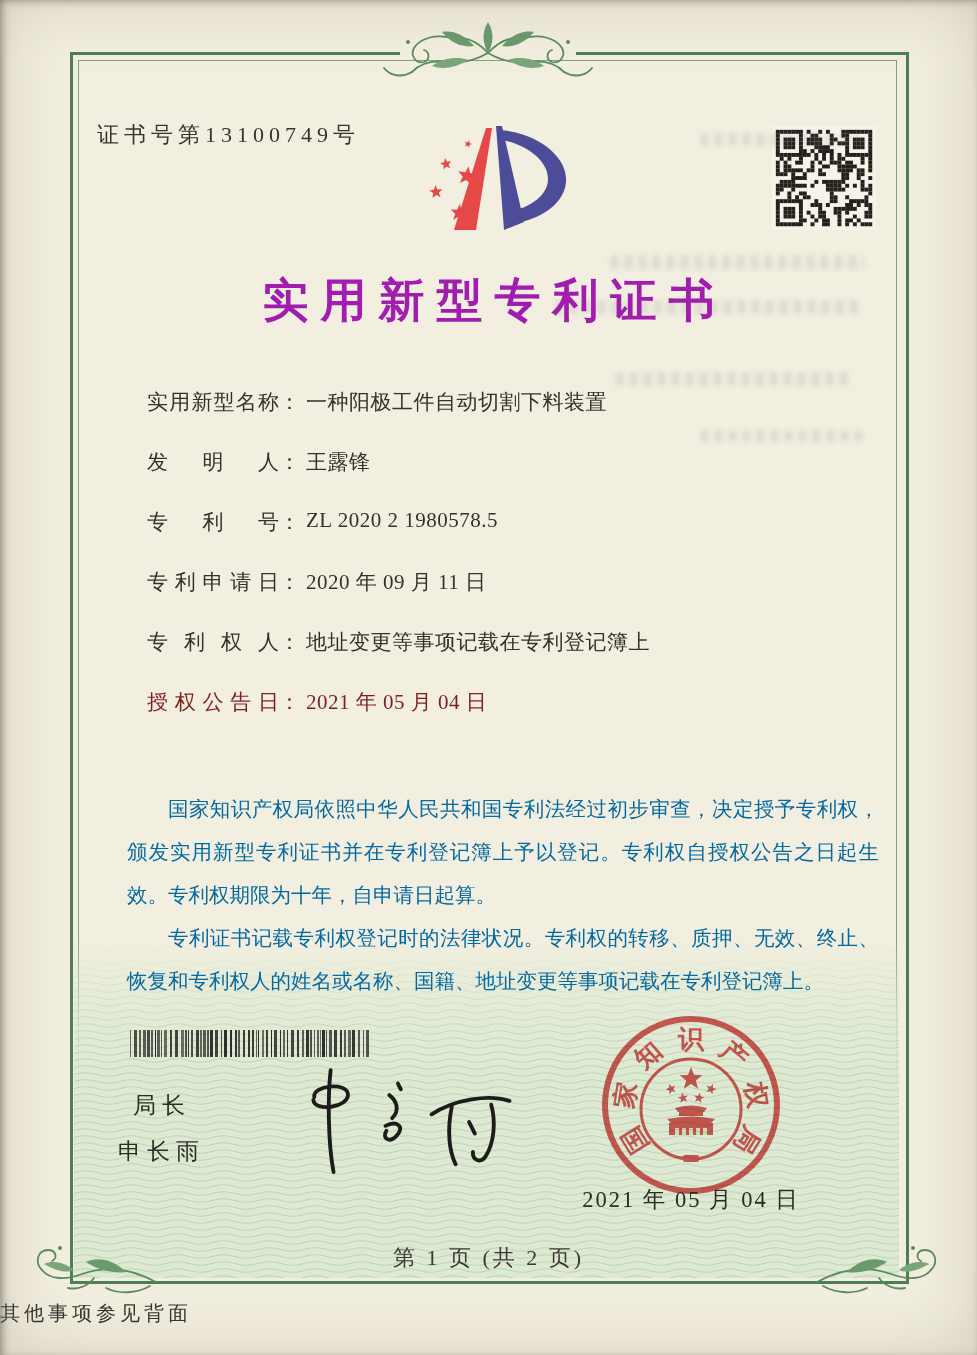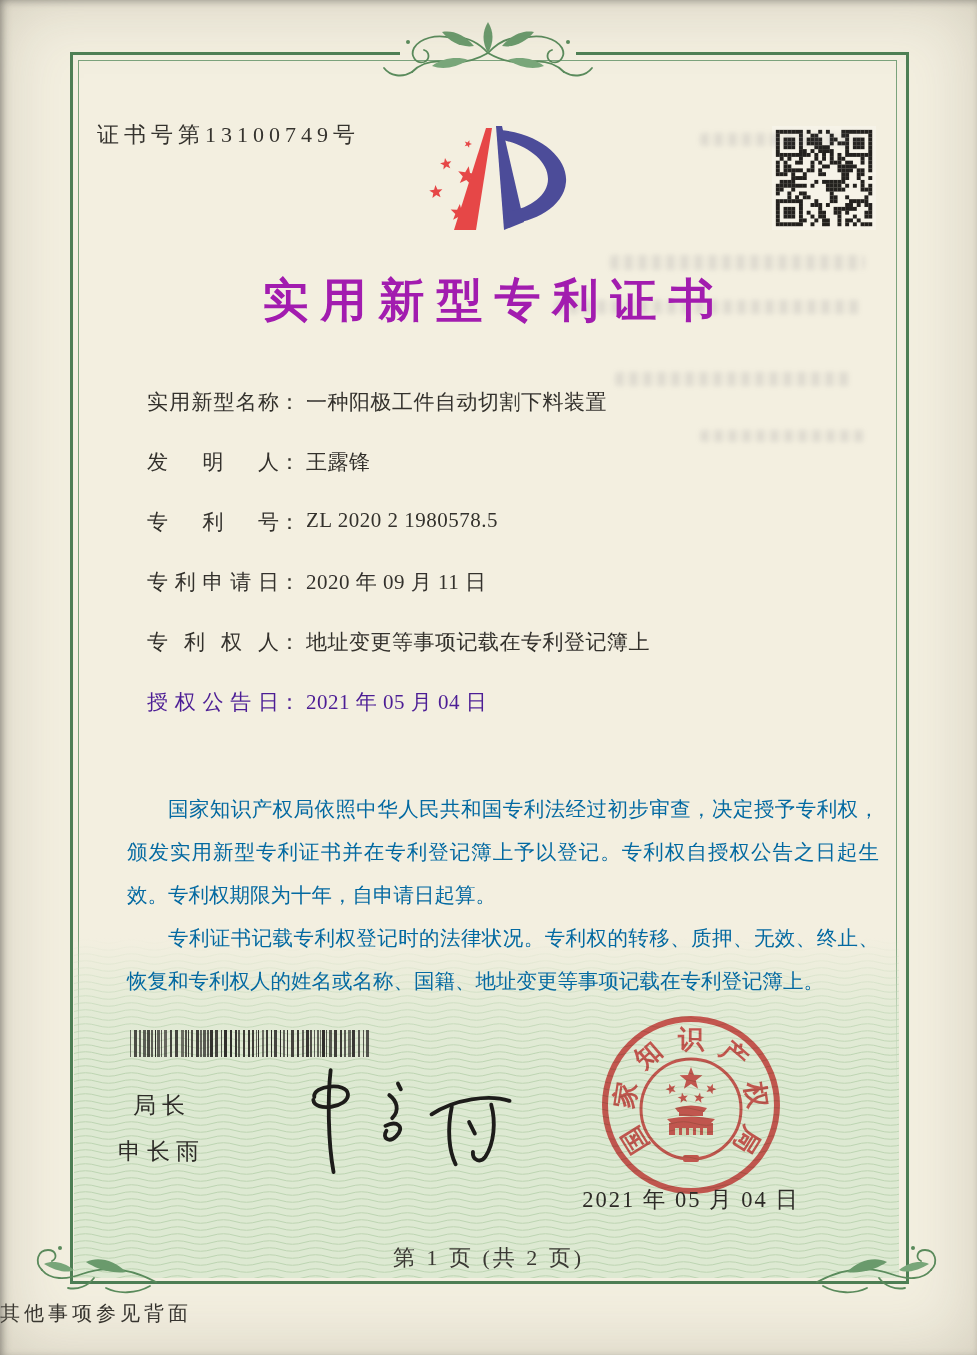--- a/index.html
+++ b/index.html
@@ -28,21 +28,21 @@
   .qr{left:772px;top:126px;width:104px;height:104px;background:#f6f3e8;}
   
   .title{left:0;top:270px;width:977px;text-align:center;font-size:46px;font-weight:bold;
     letter-spacing:12px;text-indent:12px;color:#a21caf;}
   
   .fields{left:127px;top:388px;width:770px;}
   .field-row{position:relative;height:60px;font-size:21px;color:#33312c;}
   .field-label{display:inline-block;width:132px;text-align:justify;text-align-last:justify;vertical-align:top;margin-left:20px;}
   .field-colon{display:inline-block;vertical-align:top;}
   .field-value{display:inline-block;margin-left:6px;vertical-align:top;letter-spacing:.5px;}
-  .grant-row{position:relative;height:60px;font-size:21px;color:#4c1d95;}
+  .grant-row{position:relative;height:60px;font-size:21px;color:#7f1d1d;}
   .grant-no{position:absolute;left:370px;top:0;}
   
   .body-text{left:127px;top:788px;width:752px;font-size:20.5px;line-height:43px;color:#0369a1;text-align:justify;}
   .body-text p{margin:0;text-indent:2em;}
   
   .bleed{background:repeating-linear-gradient(to right,rgba(95,95,108,.13) 0 9px,rgba(95,95,108,0) 9px 14px);
     filter:blur(2.5px);border-radius:4px;}
   
   .barcode{left:130px;top:1030px;}
   .signer-title{left:133px;top:1090px;font-size:23px;letter-spacing:6px;color:#2e2c28;font-family:"Liberation Sans","DejaVu Sans",sans-serif;}

